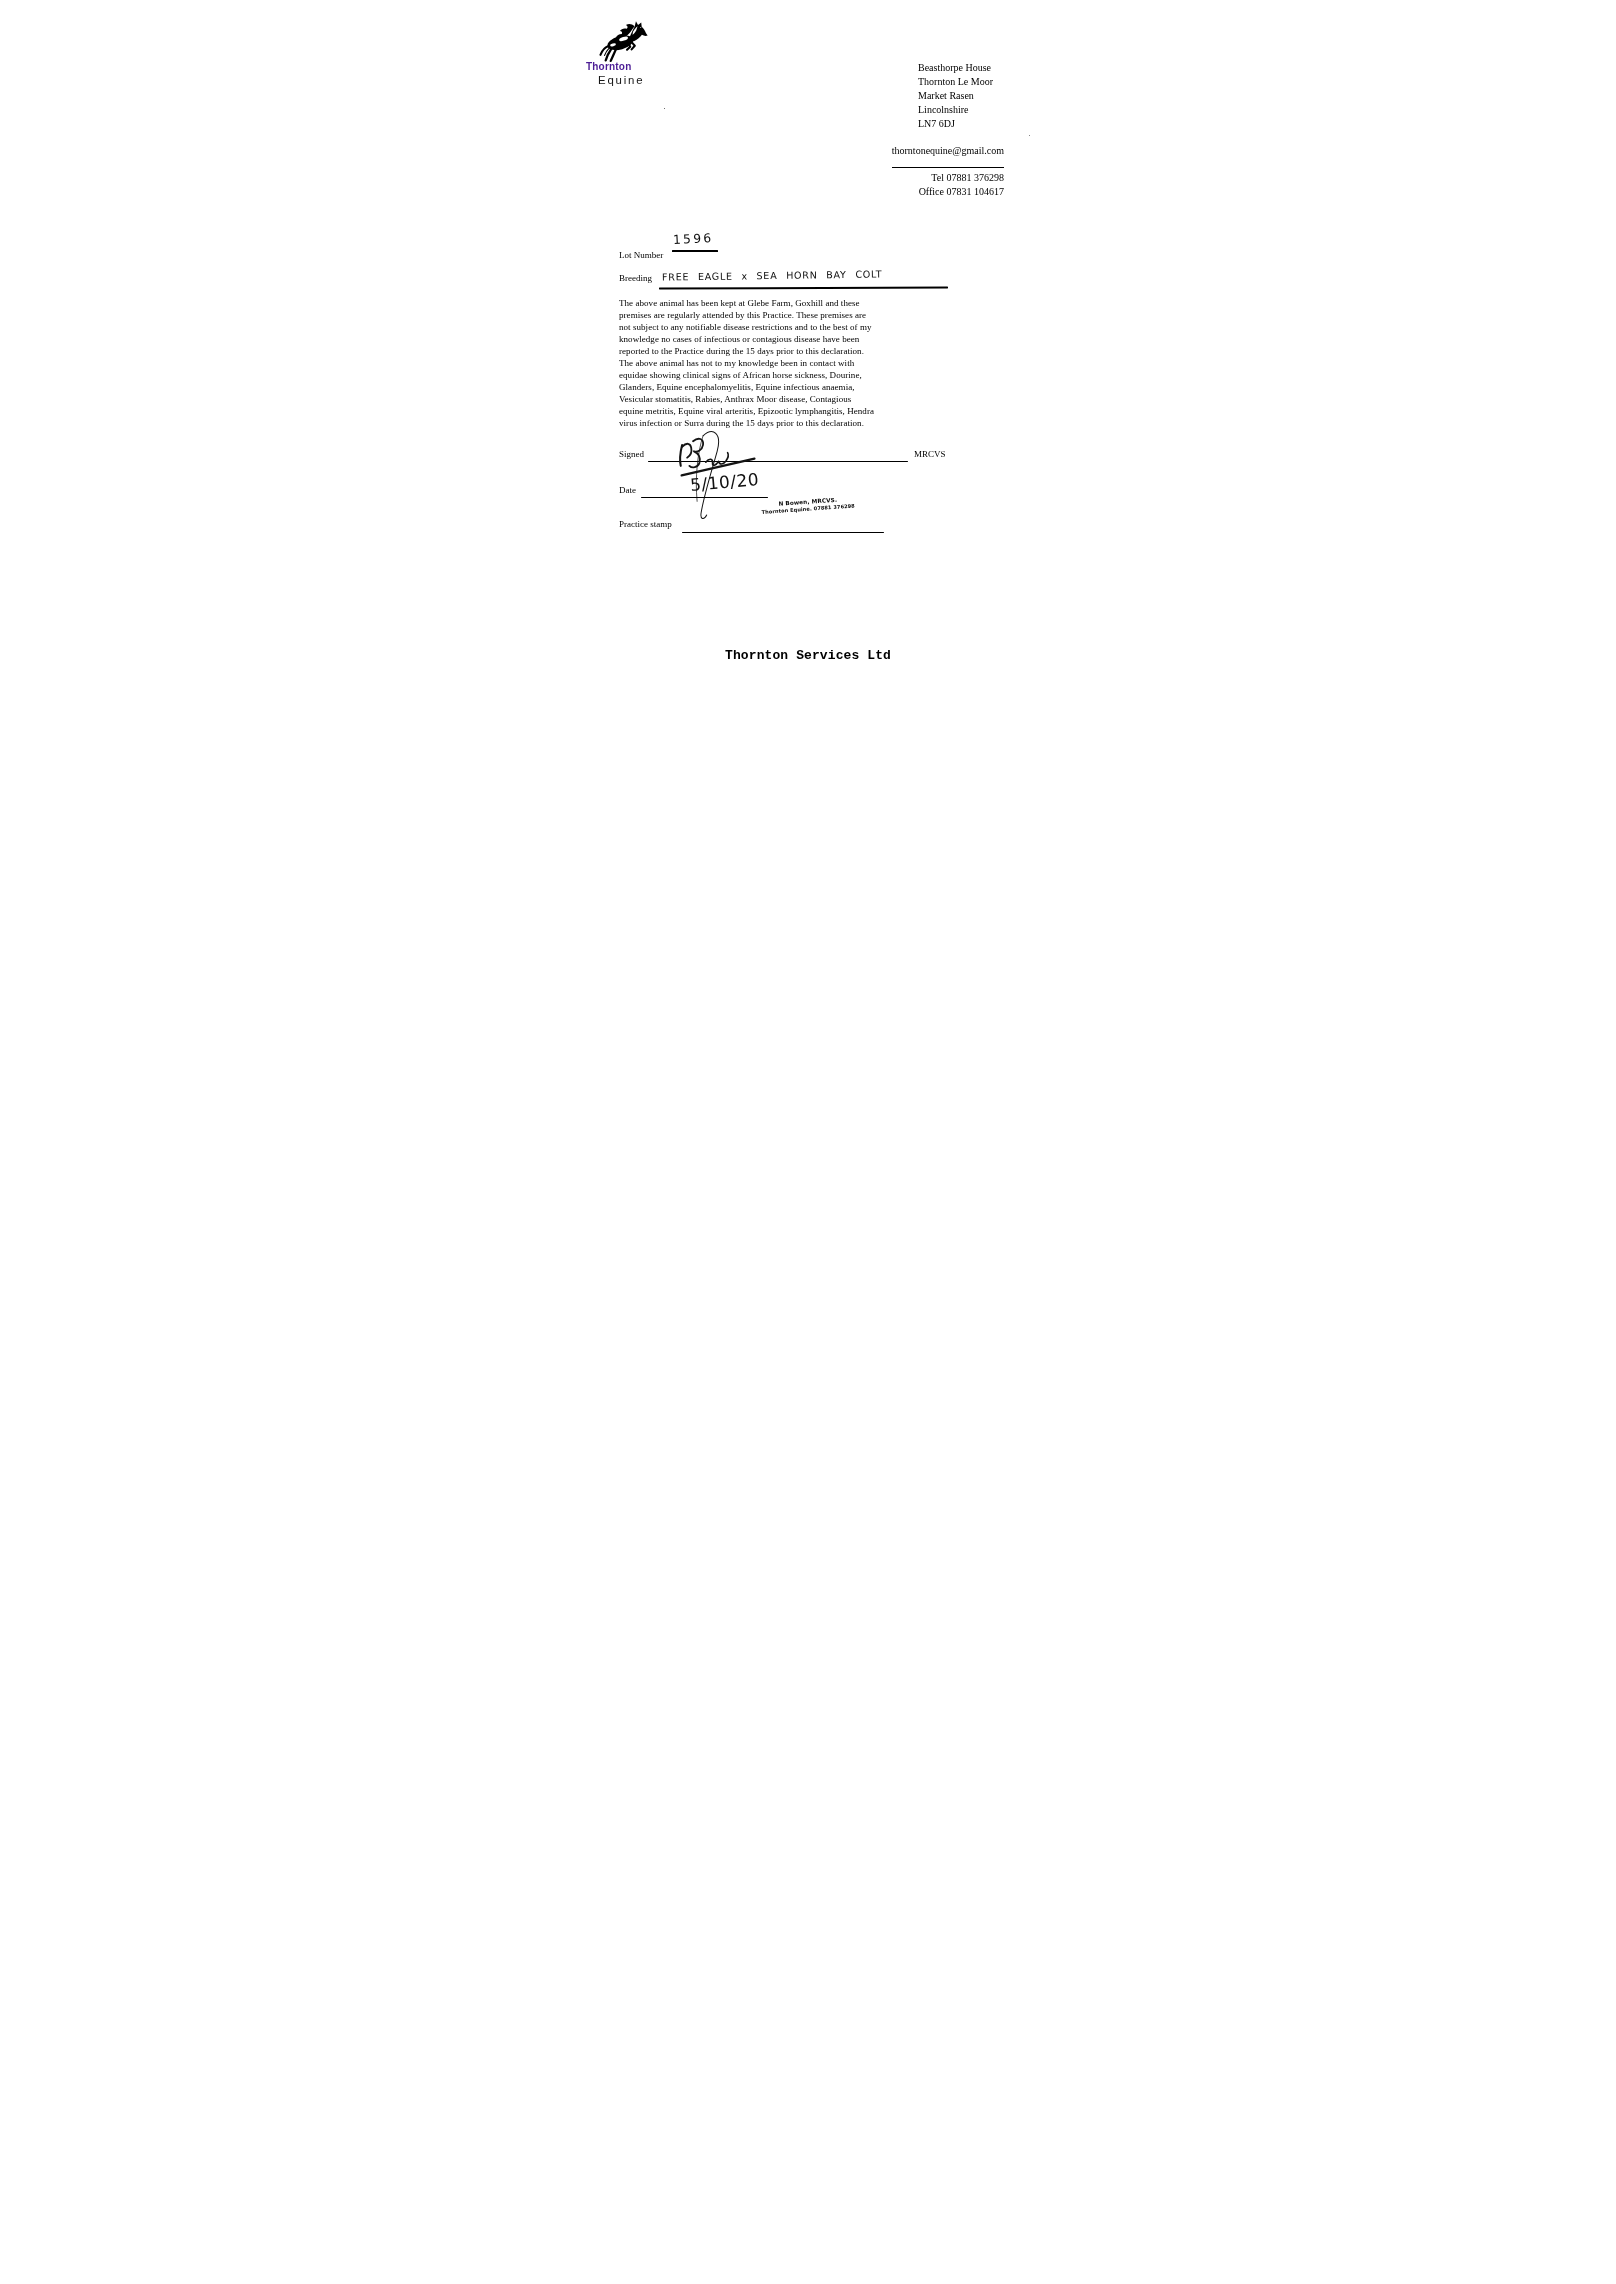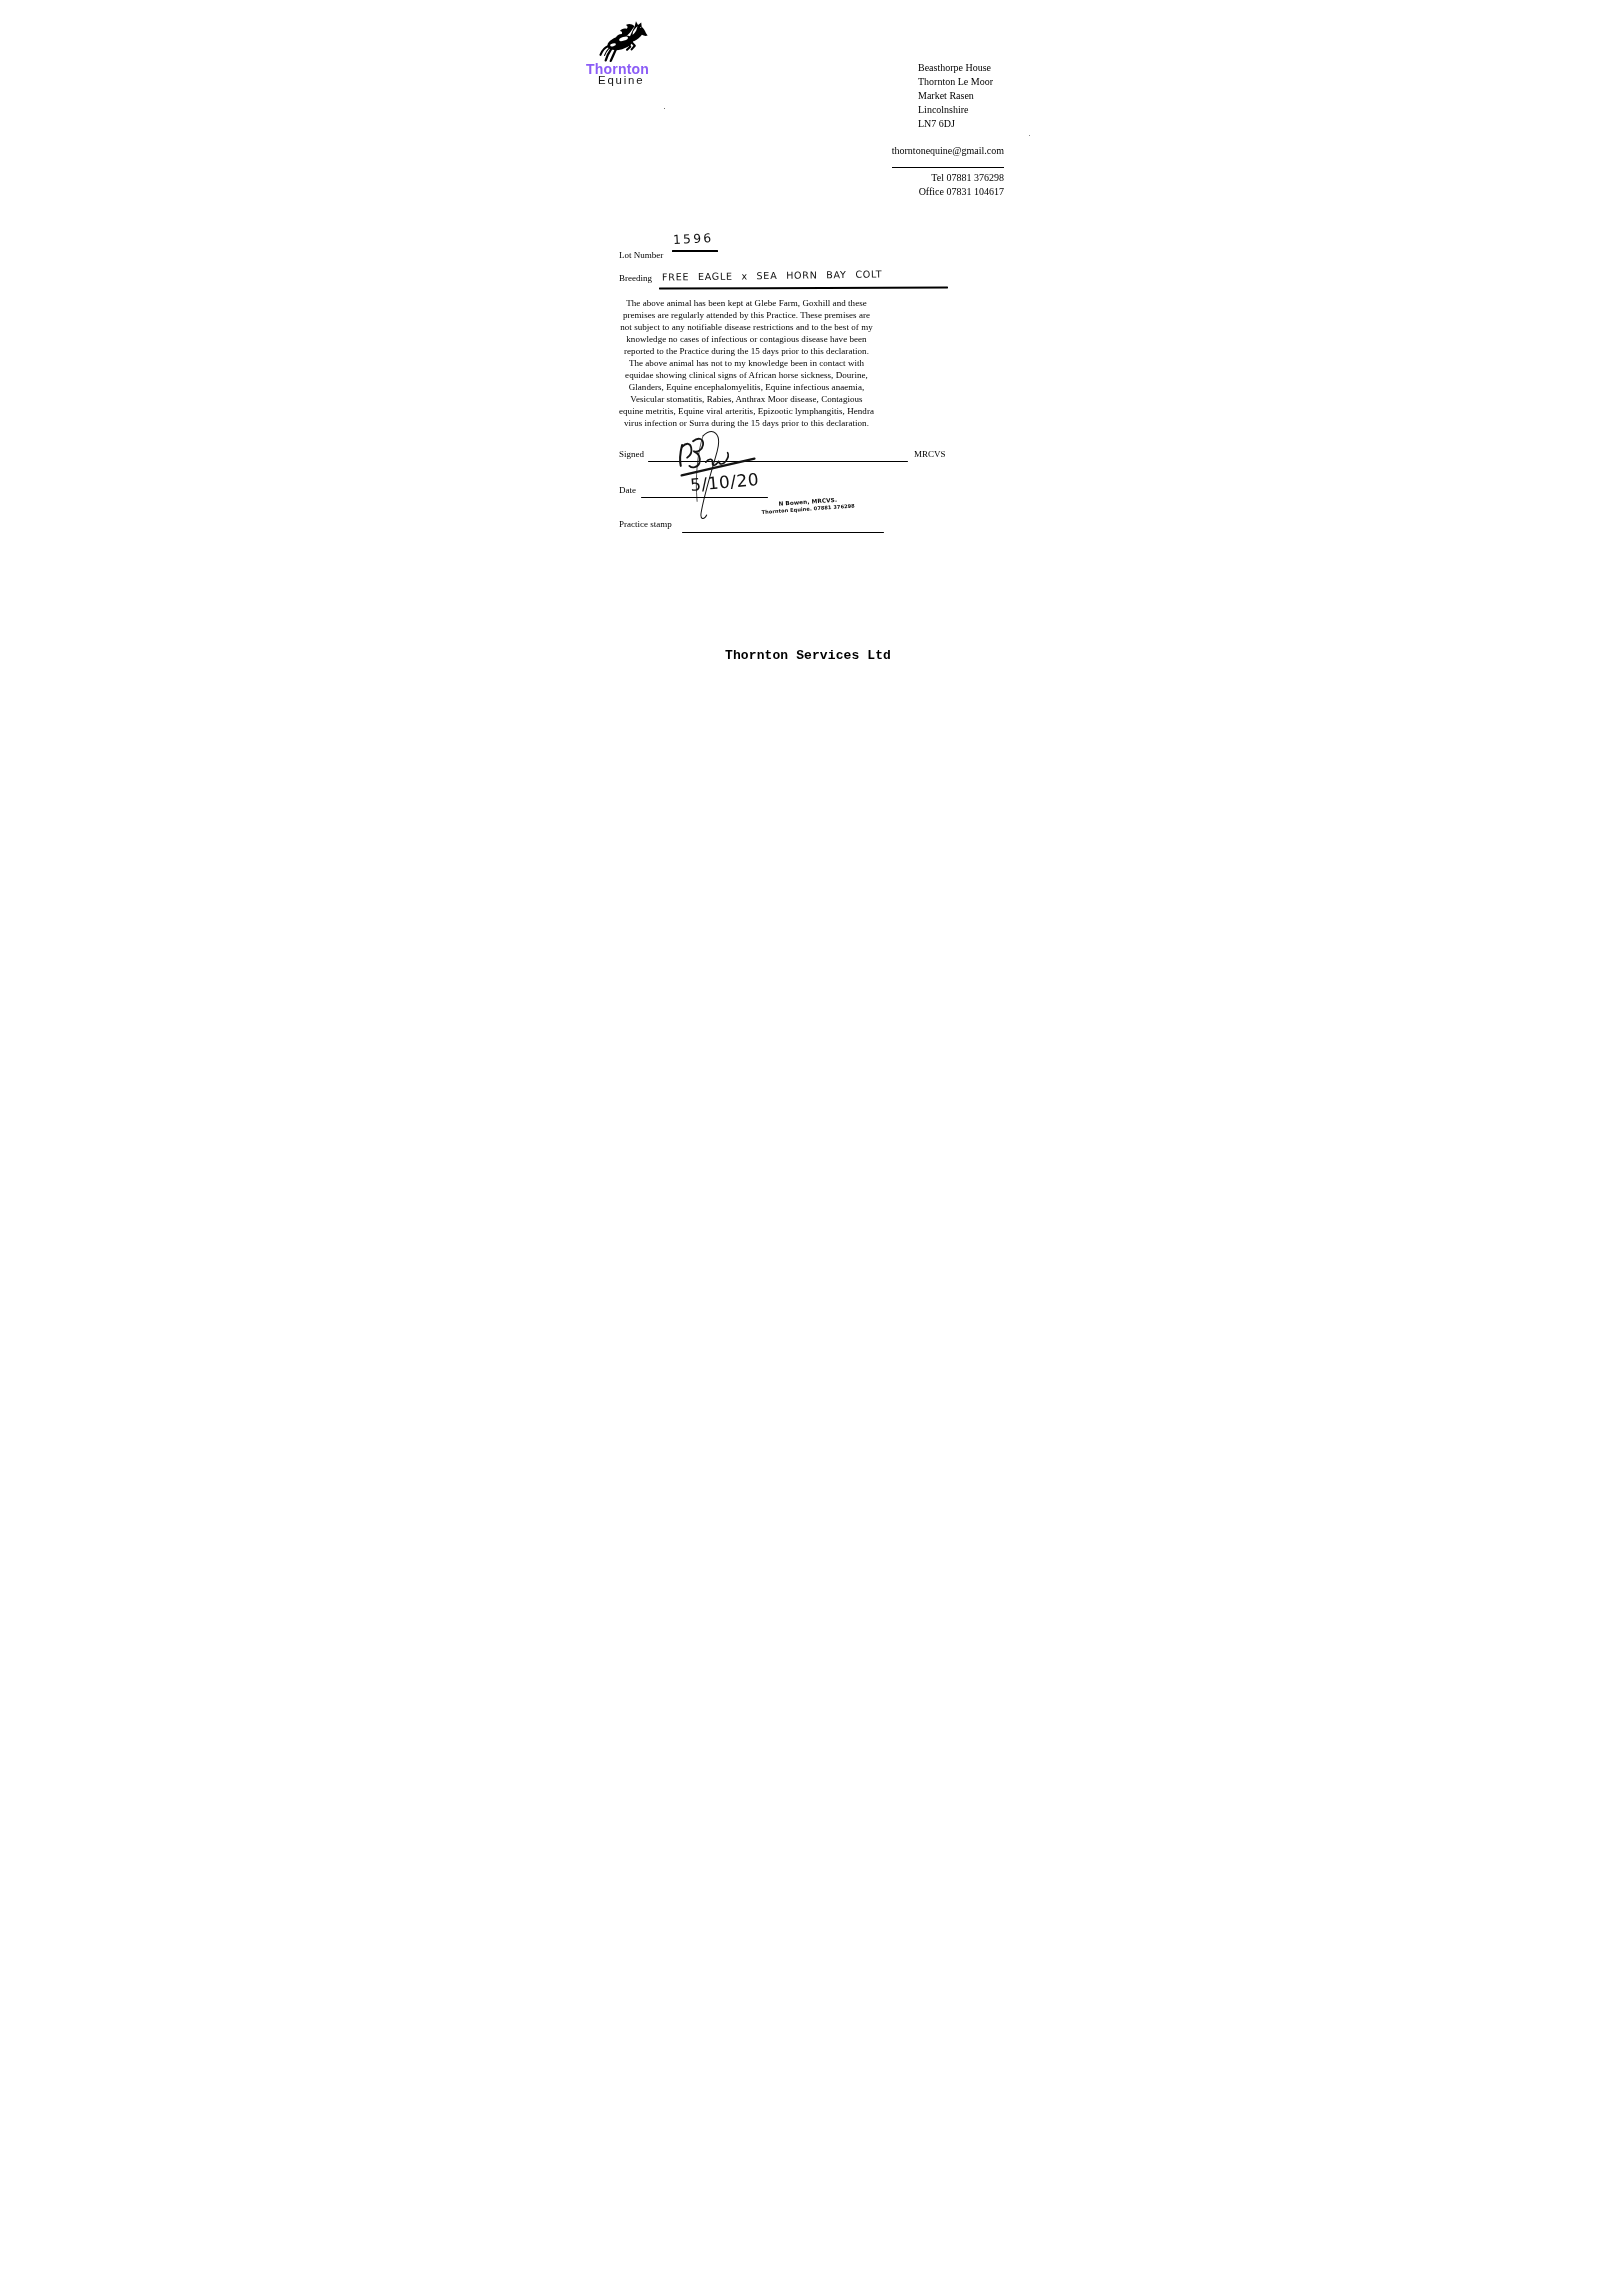--- a/index.html
+++ b/index.html
@@ -12,23 +12,23 @@
     color: #000;
     overflow: hidden;
     font-family: "Liberation Serif", serif;
   }
   .abs { position: absolute; }
 
   
   .brand-name {
     font-family: "Liberation Sans", sans-serif;
     font-weight: 700;
-    font-size: 14px;
+    font-size: 10px;
     letter-spacing: 0.2px;
-    color: #8b5cf6;
+    color: #4c1d95;
     white-space: nowrap;
   }
   .brand-sub {
     font-family: "Liberation Sans", sans-serif;
     font-weight: 400;
     font-size: 11.4px;
     letter-spacing: 1.8px;
     color: #161616;
     white-space: nowrap;
   }
@@ -83,21 +83,20 @@
     transform: rotate(-5deg);
   }
 
   .ink-line { position: absolute; background: #000; border-radius: 0.5px; }
 
   .para {
     left: 62px; top: 297px;
     font-size: 9px;
     line-height: 12px;
     letter-spacing: 0.05px;
-    text-align: center;
   }
   .para .pline { white-space: nowrap; }
 
   .stamp {
     left: 204px; top: 502px;
     transform: rotate(-4deg);
     transform-origin: left top;
     font-family: "DejaVu Sans", sans-serif;
     font-weight: 700;
     color: #0b0b0b;

